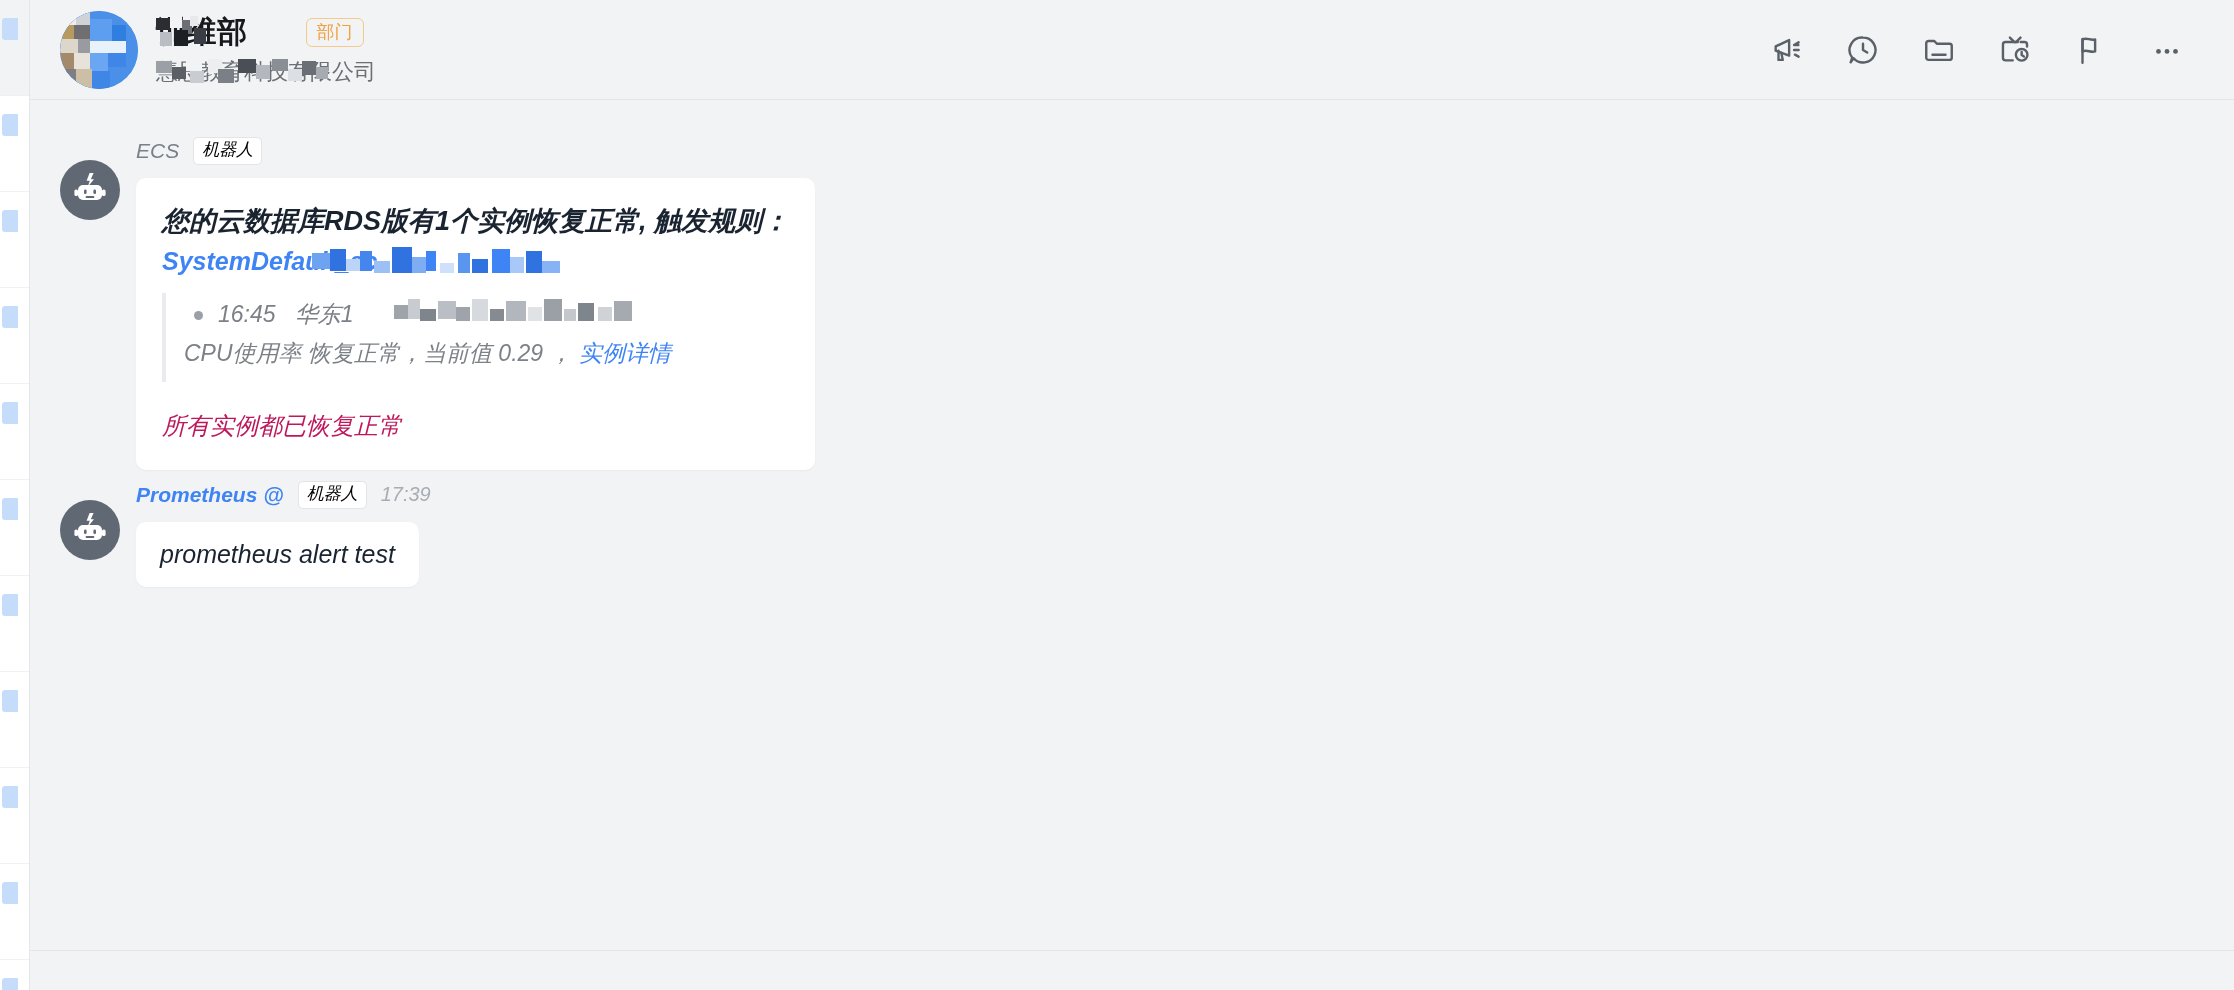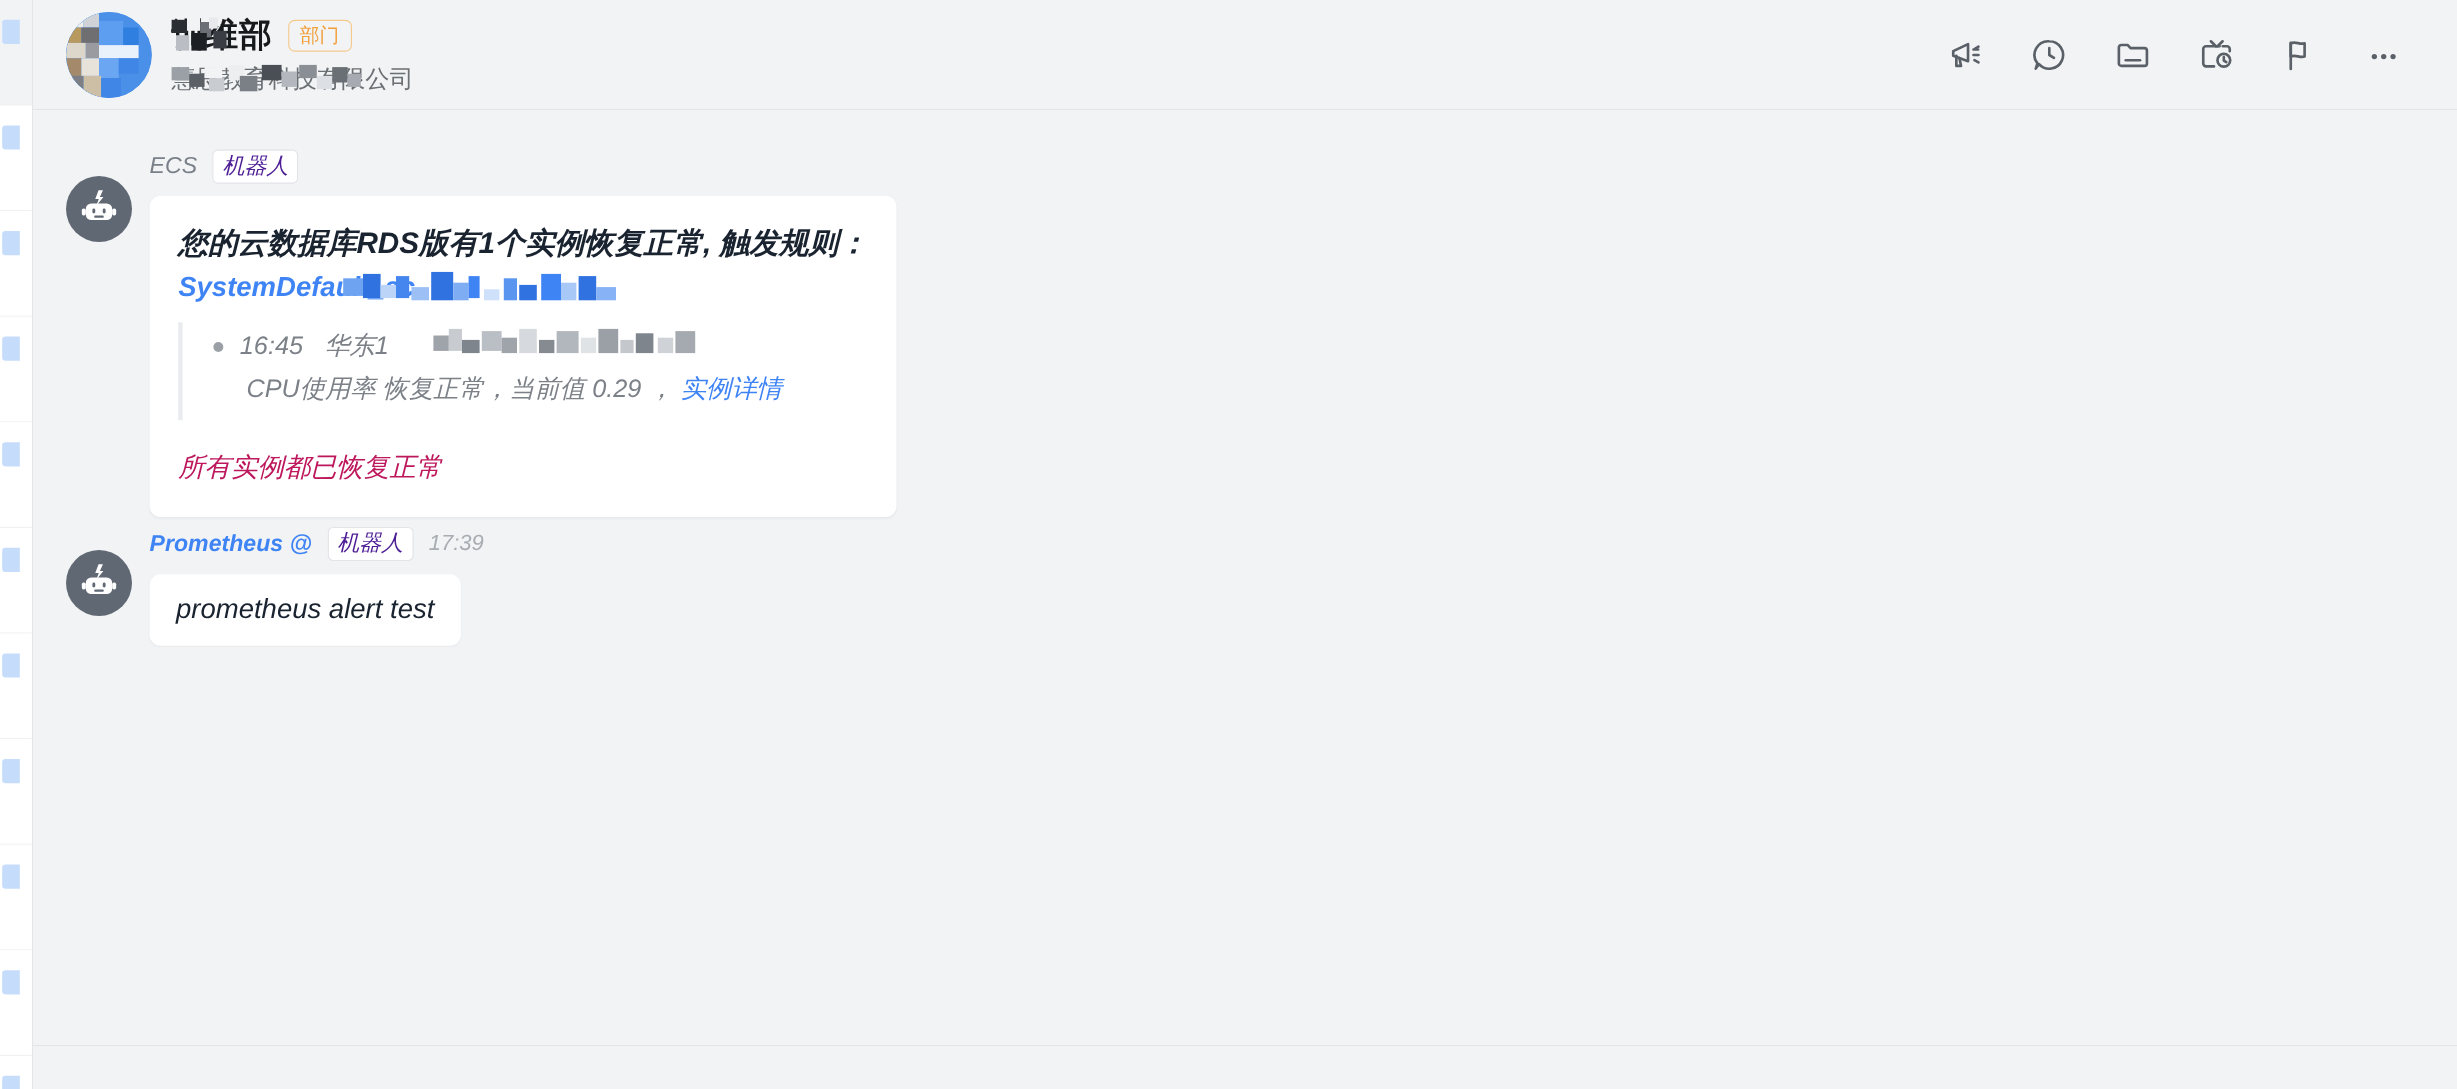--- a/index.html
+++ b/index.html
@@ -85,20 +85,21 @@
   .title-mask { position: absolute; left: 0; top: 2px; width: 62px; height: 34px; pointer-events: none; }
   .title-mask i { position: absolute; display: block; }
   .dept-tag {
     font-size: 18px;
     color: #f2a03d;
     border: 1px solid #f5c98a;
     border-radius: 6px;
     padding: 2px 10px 3px;
     line-height: 1.25;
     white-space: nowrap;
+    margin-left: 44px;
   }
   .chat-sub {
     font-size: 22px;
     color: #6b7075;
     position: relative;
     white-space: nowrap;
     height: 30px;
     display: flex;
     align-items: center;
   }
@@ -140,21 +141,21 @@
     display: flex; align-items: center; justify-content: center;
     margin-top: 26px;
   }
   .msg-avatar svg { display: block; }
   .msg-body { min-width: 0; font-style: italic; }
 
   .sender-line { display: flex; align-items: center; gap: 14px; height: 34px; margin-bottom: 10px; }
   .sender-name { font-size: 21px; color: #7a8089; }
   .sender-name.link { color: #3f84f5; font-weight: bold; }
   .bot-tag {
-    font-size: 20px; color: #4c1d95;
+    font-size: 17px; color: #000000;
     background: #ffffff;
     border: 1px solid #e2e4e8;
     border-radius: 5px;
     padding: 2px 8px 3px;
     line-height: 1.2;
   }
   .msg-time { font-size: 20px; color: #a8adb3; }
 
   .bubble {
     background: #ffffff;
@@ -209,21 +210,20 @@
     border-radius: 50%;
     background: #9aa0a6;
   }
   .bullet-mask { position: absolute; left: 210px; top: 0; right: 0; height: 36px; pointer-events: none; }
   .bullet-mask i { position: absolute; display: block; }
   .detail-line {
     font-size: 23px;
     color: #7c8188;
     line-height: 1.6;
     margin-top: 2px;
-    margin-left: 40px;
   }
   .detail-line .inline-link { color: #3f84f5; cursor: pointer; }
   .card-foot {
     font-size: 24px;
     color: #be185d;
     line-height: 1.5;
   }
 
   
   .clipped-bubble {

